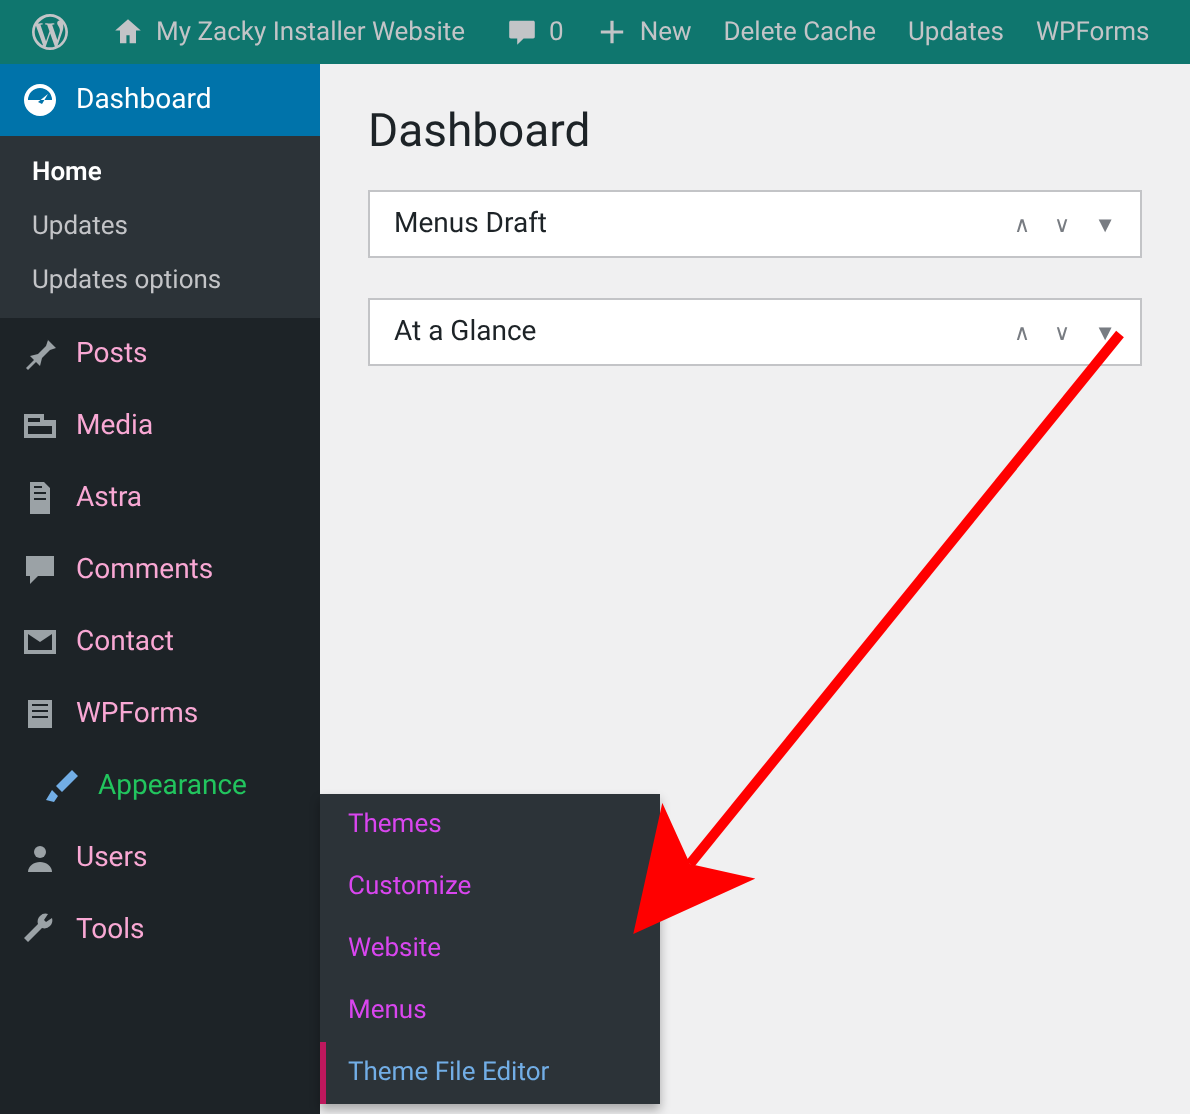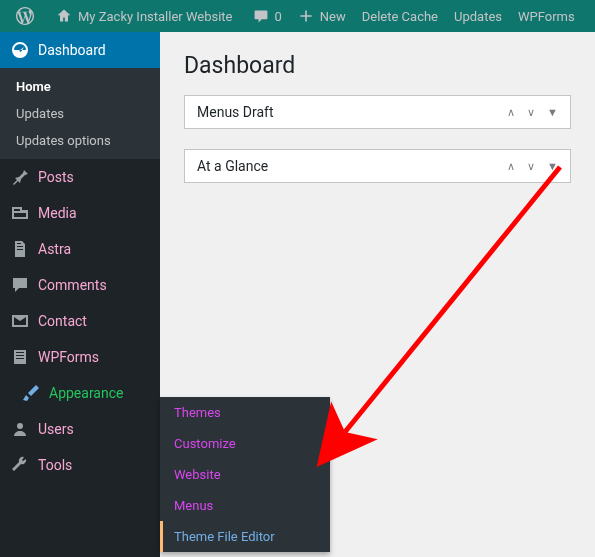--- a/index.html
+++ b/index.html
@@ -20,21 +20,21 @@
   .side-item.active::after { content: ""; position: absolute; right: -10px; top: 50%; margin-top: -10px; border: 10px solid transparent; border-right-color: #f0f0f1; }
   .sub-list { background: #2c3338; padding: 5px 4px; }
   .sub-item { padding: 6px 12px; font-size: 13px; color: #c3c4c7; cursor: pointer; }
   .sub-item.current { color: #fff; font-weight: 600; }
   .side-item.highlight { color: #22c55e; margin-left: 11px; }
   .side-item.highlight .icon { color: #72aee6; }
   
   
   .flyout { position: absolute; left: 160px; top: 397px; width: 170px; background: #2c3338; box-shadow: 0 3px 5px rgba(0,0,0,.3); }
   .fly-item { padding: 8px 14px; font-size: 13px; color: #d946ef; cursor: pointer; }
-  .fly-item.hot { color: #72aee6; border-left: 3px solid #fdba74; padding-left: 11px; }
+  .fly-item.hot { color: #72aee6; border-left: 3px solid #be185d; padding-left: 11px; }
   
   
   .main { position: absolute; left: 160px; top: 32px; right: 0; bottom: 0; padding: 20px 24px; }
   .page-title { font-size: 23px; font-weight: 400; color: #1d2327; margin-bottom: 16px; }
   .panel { background: #fff; border: 1px solid #c3c4c7; margin-bottom: 20px; display: flex; align-items: center; justify-content: space-between; padding: 8px 12px; font-size: 14px; color: #1d2327; }
   .panel-ctrl { display: flex; gap: 12px; color: #787c82; }
   .chev { font-size: 11px; cursor: pointer; }
   
   
   .arrow-svg { position: absolute; left: 160px; top: 32px; pointer-events: none; }

